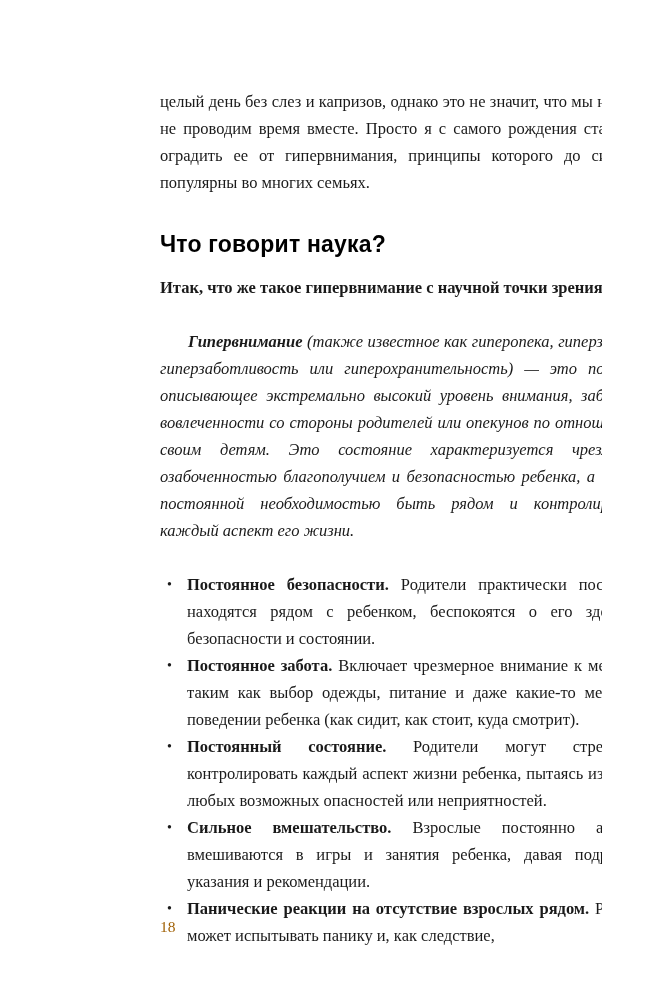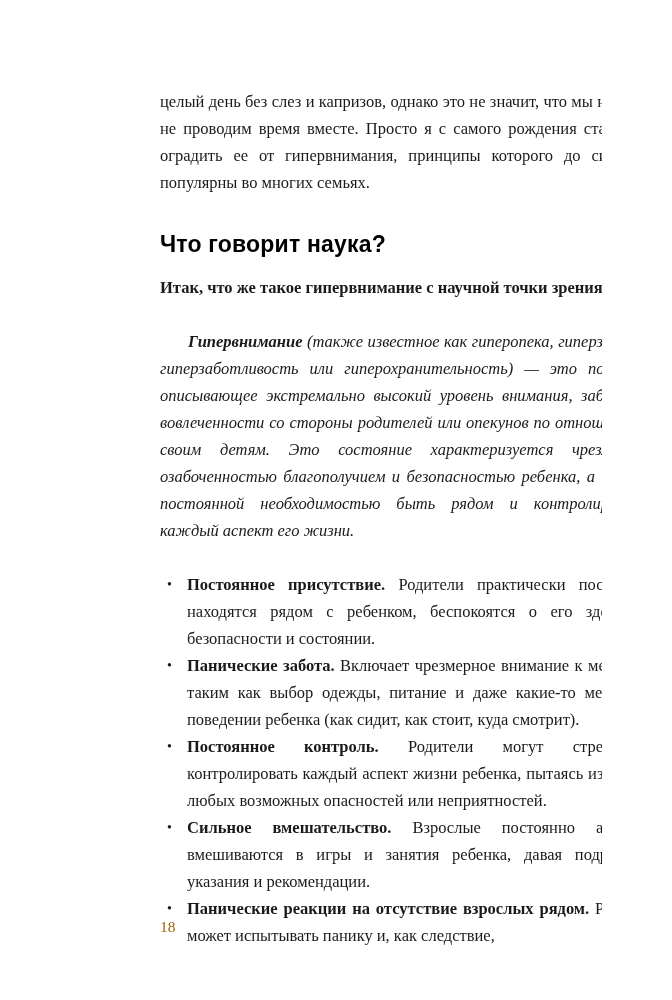--- a/index.html
+++ b/index.html
@@ -102,27 +102,27 @@
 
     <h1 class="section-heading">Что говорит наука?</h1>
 
     <p class="question">Итак, что же такое гипервнимание с научной точки зрения?</p>
 
     <p class="definition"><span class="b">Гипервнимание</span><span> (также известное как гиперопека, гиперзабота, гиперзаботливость или гиперохранительность) — это понятие, описывающее экстремально высокий уровень внимания, заботы и вовлеченности со стороны родителей или опекунов по отношению к своим детям. Это состояние характеризуется чрезмерной озабоченностью благополучием и безопасностью ребенка, а также постоянной необходимостью быть рядом и контролировать каждый аспект его жизни.</span></p>
 
 
     <ul class="signs-list">
       <li>
-        <span class="bullet-marker">•</span><span class="b">Постоянное присутствие.</span><span> Родители практически постоянно находятся рядом с ребенком, беспокоятся о его здоровье, безопасности и состоянии.</span>
+        <span class="bullet-marker">•</span><span class="b">Постоянное безопасности.</span><span> Родители практически постоянно находятся рядом с ребенком, беспокоятся о его здоровье, безопасности и состоянии.</span>
       </li>
       <li>
-        <span class="bullet-marker">•</span><span class="b">Панические забота.</span><span> Включает чрезмерное внимание к мелочам, таким как выбор одежды, питание и даже какие-то мелочи в поведении ребенка (как сидит, как стоит, куда смотрит).</span>
+        <span class="bullet-marker">•</span><span class="b">Постоянное забота.</span><span> Включает чрезмерное внимание к мелочам, таким как выбор одежды, питание и даже какие-то мелочи в поведении ребенка (как сидит, как стоит, куда смотрит).</span>
       </li>
       <li>
-        <span class="bullet-marker">•</span><span class="b">Постоянное контроль.</span><span> Родители могут стремиться контролировать каждый аспект жизни ребенка, пытаясь избежать любых возможных опасностей или неприятностей.</span>
+        <span class="bullet-marker">•</span><span class="b">Постоянный состояние.</span><span> Родители могут стремиться контролировать каждый аспект жизни ребенка, пытаясь избежать любых возможных опасностей или неприятностей.</span>
       </li>
       <li>
         <span class="bullet-marker">•</span><span class="b">Сильное вмешательство.</span><span> Взрослые постоянно активно вмешиваются в игры и занятия ребенка, давая подробные указания и рекомендации.</span>
       </li>
       <li>
         <span class="bullet-marker">•</span><span class="b">Панические реакции на отсутствие взрослых рядом.</span><span> Ребенок может испытывать панику и, как следствие,</span>
       </li>
     </ul>
 
   </div>

